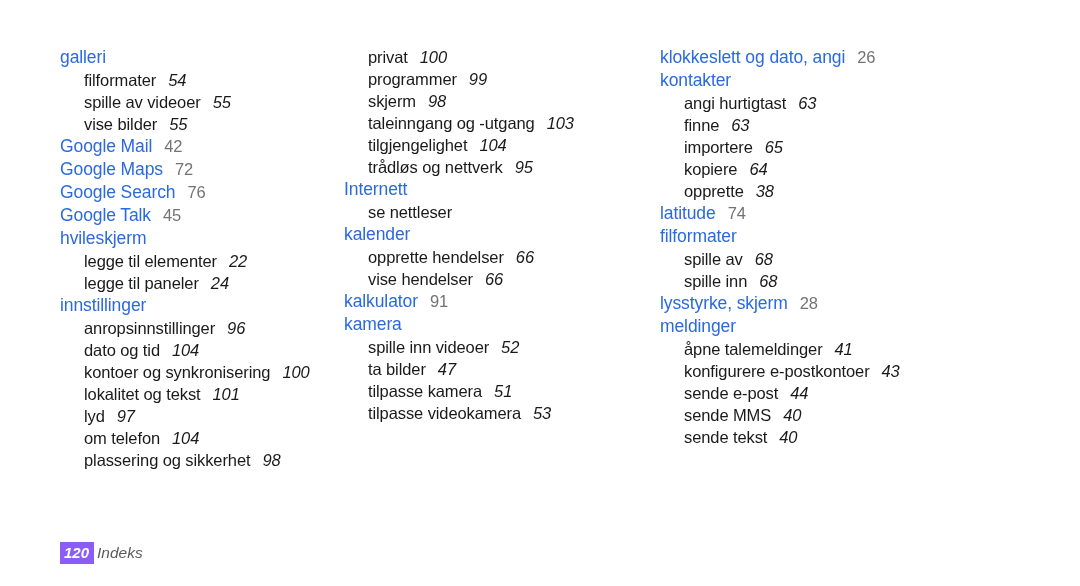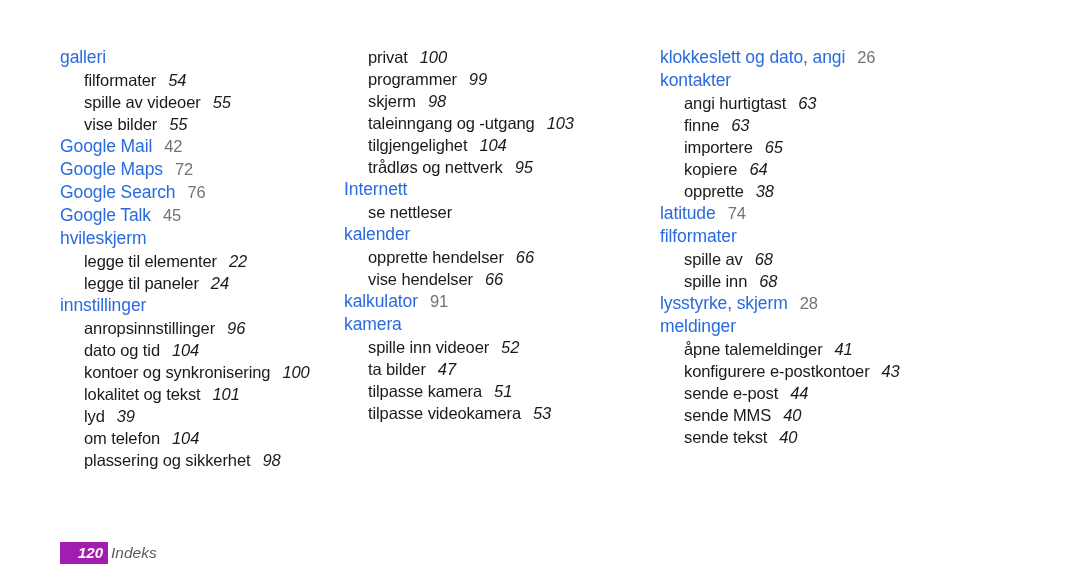--- a/index.html
+++ b/index.html
@@ -82,27 +82,27 @@
   }
 
   .footer {
     position: absolute;
     left: 60px;
     bottom: 22px;
     display: flex;
     align-items: center;
   }
   .footer-pagebox {
-    background: #a21caf;
+    background: #8b5cf6;
     color: #ffffff;
     font-style: italic;
     font-weight: bold;
     font-size: 15px;
     line-height: 19px;
-    padding: 1px 5px 2px 18px;
+    padding: 1px 5px 2px 4px;
     letter-spacing: 0px;
   }
   .footer-label {
     color: #5a5a5a;
     font-style: italic;
     font-size: 15.5px;
     margin-left: 3px;
   }
 </style>
 </head>
@@ -134,21 +134,21 @@
           <div class="heading">hvileskjerm</div>
           <div class="subentry">legge til elementer<span class="page-num">22</span></div>
           <div class="subentry">legge til paneler<span class="page-num">24</span></div>
         </div>
         <div class="entry-group">
           <div class="heading">innstillinger</div>
           <div class="subentry">anropsinnstillinger<span class="page-num">96</span></div>
           <div class="subentry">dato og tid<span class="page-num">104</span></div>
           <div class="subentry">kontoer og synkronisering<span class="page-num">100</span></div>
           <div class="subentry">lokalitet og tekst<span class="page-num">101</span></div>
-          <div class="subentry">lyd<span class="page-num">39</span></div>
+          <div class="subentry">lyd<span class="page-num">97</span></div>
           <div class="subentry">om telefon<span class="page-num">104</span></div>
           <div class="subentry">plassering og sikkerhet<span class="page-num">98</span></div>
         </div>
       </div>
     <div class="column col-2">
         <div class="entry-group continuation">
           <div class="subentry">privat<span class="page-num">100</span></div>
           <div class="subentry">programmer<span class="page-num">99</span></div>
           <div class="subentry">skjerm<span class="page-num">98</span></div>
           <div class="subentry">taleinngang og -utgang<span class="page-num">103</span></div>

